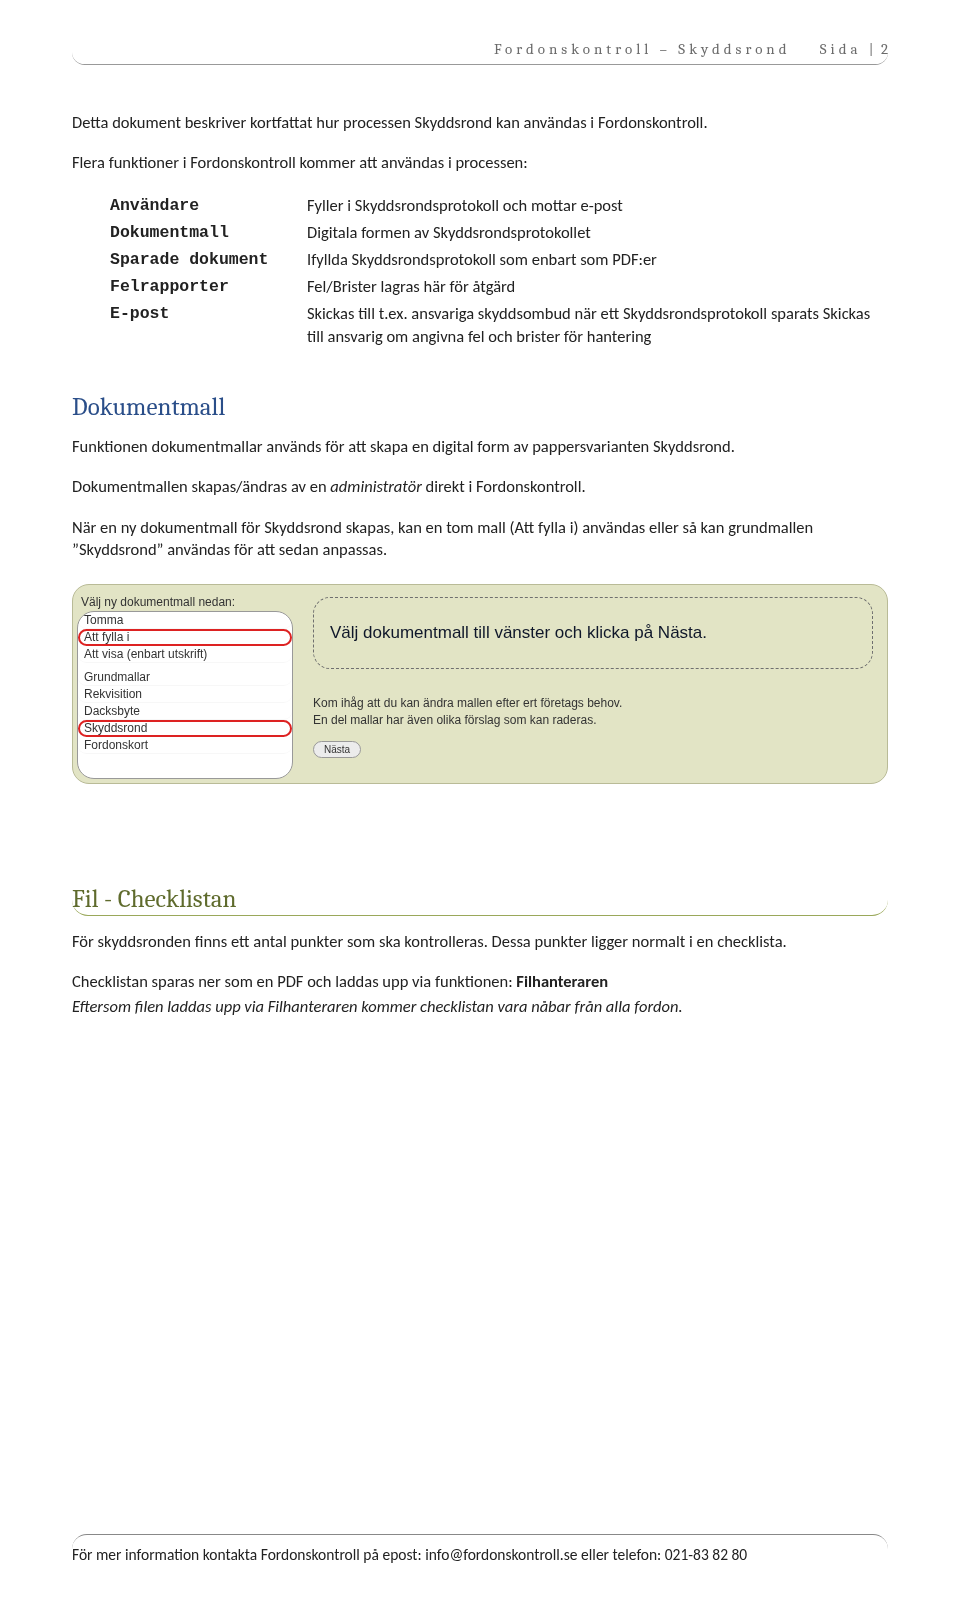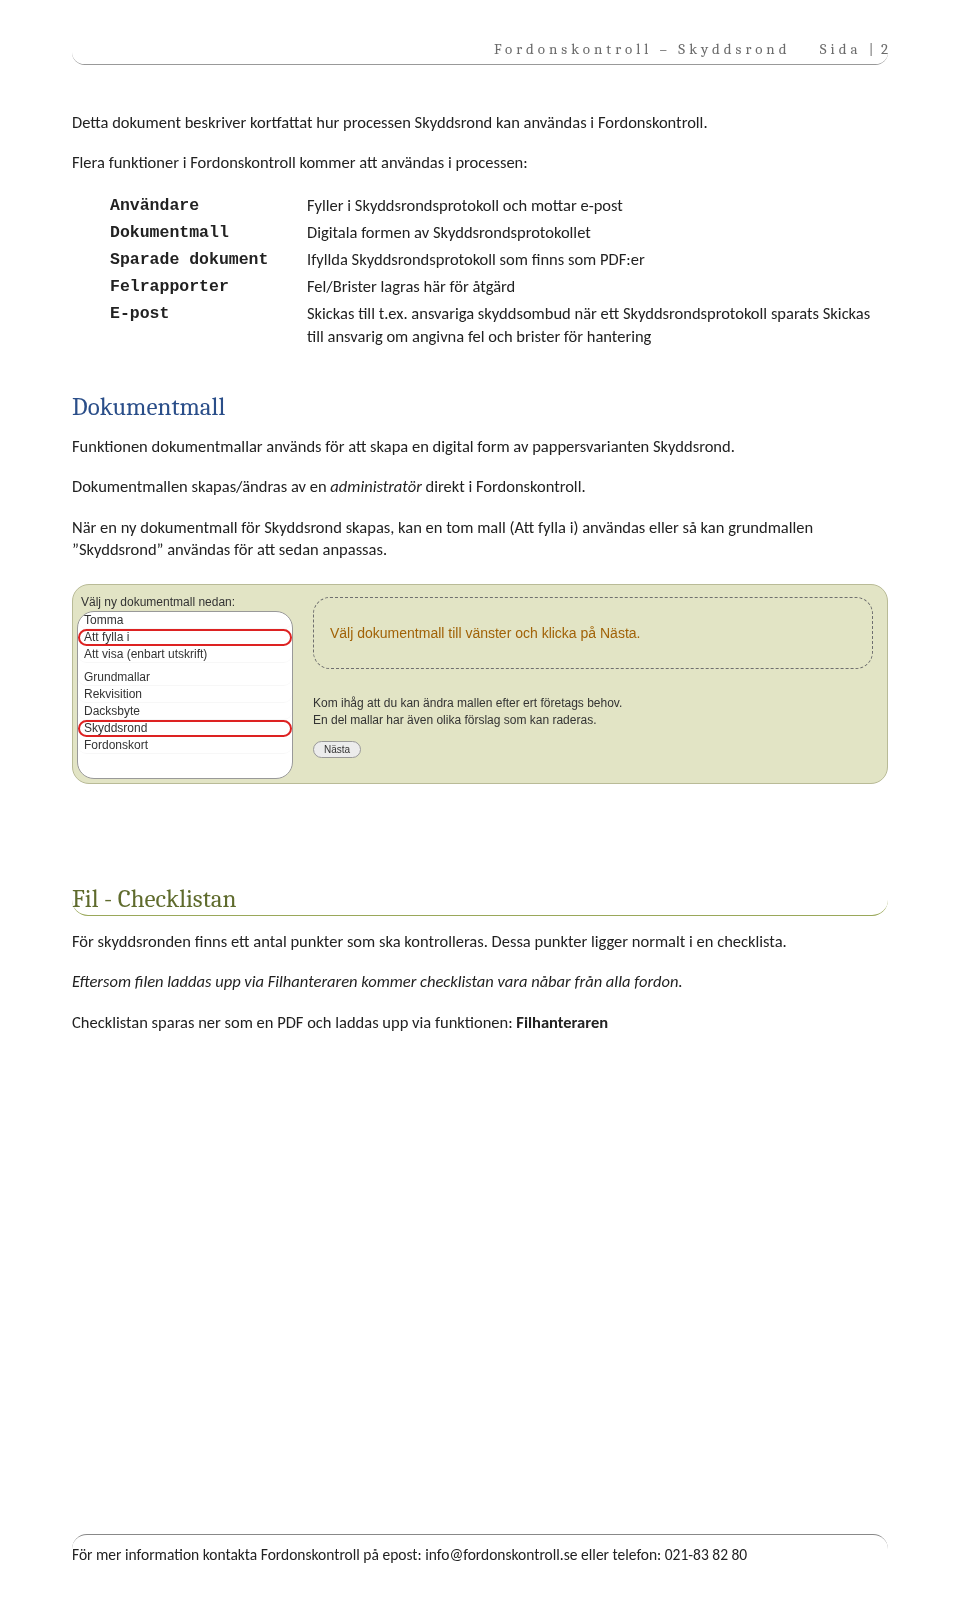--- a/index.html
+++ b/index.html
@@ -98,22 +98,22 @@
     outline: 2px solid #d22;
     outline-offset: -2px;
   }
   .ss-right {
     flex: 1;
     padding: 8px 10px 10px 20px;
   }
   .ss-dashed {
     border: 1px dashed #6f6f6f;
     padding: 20px 16px;
-    font-size: 14px;
-    color: #a16207;
+    font-size: 17px;
+    color: #0f172a;
     height: 72px;
     display: flex;
     align-items: center;
   }
   .ss-note {
     margin-top: 26px;
     font-size: 12px;
     color: #333;
     line-height: 1.4;
   }
@@ -159,21 +159,21 @@
         <tr>
           <td class="k">Användare</td>
           <td class="v">Fyller i Skyddsrondsprotokoll och mottar e-post</td>
         </tr>
     <tr>
           <td class="k">Dokumentmall</td>
           <td class="v">Digitala formen av Skyddsrondsprotokollet</td>
         </tr>
     <tr>
           <td class="k">Sparade dokument</td>
-          <td class="v">Ifyllda Skyddsrondsprotokoll som finns som PDF:er</td>
+          <td class="v">Ifyllda Skyddsrondsprotokoll som enbart som PDF:er</td>
         </tr>
     <tr>
           <td class="k">Felrapporter</td>
           <td class="v">Fel/Brister lagras här för åtgärd</td>
         </tr>
     <tr>
           <td class="k">E-post</td>
           <td class="v">Skickas till t.ex. ansvariga skyddsombud när ett Skyddsrondsprotokoll sparats Skickas till ansvarig om angivna fel och brister för hantering</td>
         </tr>
   </tbody>
@@ -213,22 +213,22 @@
         <div>En del mallar har även olika förslag som kan raderas.</div>
       </div>
       <div class="ss-btn">Nästa</div>
     </div>
   </div>
 
   <h2 class="section olive">Fil - Checklistan</h2>
 
   <p class="para">För skyddsronden finns ett antal punkter som ska kontrolleras. Dessa punkter ligger normalt i en checklista.</p>
 
-  <p class="para italic">Eftersom filen laddas upp via Filhanteraren kommer checklistan vara nåbar från alla fordon.</p>
   <p class="para" style="margin-bottom:2px;">
     <span>Checklistan sparas ner som en PDF och laddas upp via funktionen: </span><span class="bold">Filhanteraren</span>
   </p>
+  <p class="para italic">Eftersom filen laddas upp via Filhanteraren kommer checklistan vara nåbar från alla fordon.</p>
 
   <div class="footer">
     <span>För mer information kontakta Fordonskontroll på epost: info@fordonskontroll.se eller telefon: 021-83 82 80</span>
   </div>
 
 </div>
 
 </body></html>

